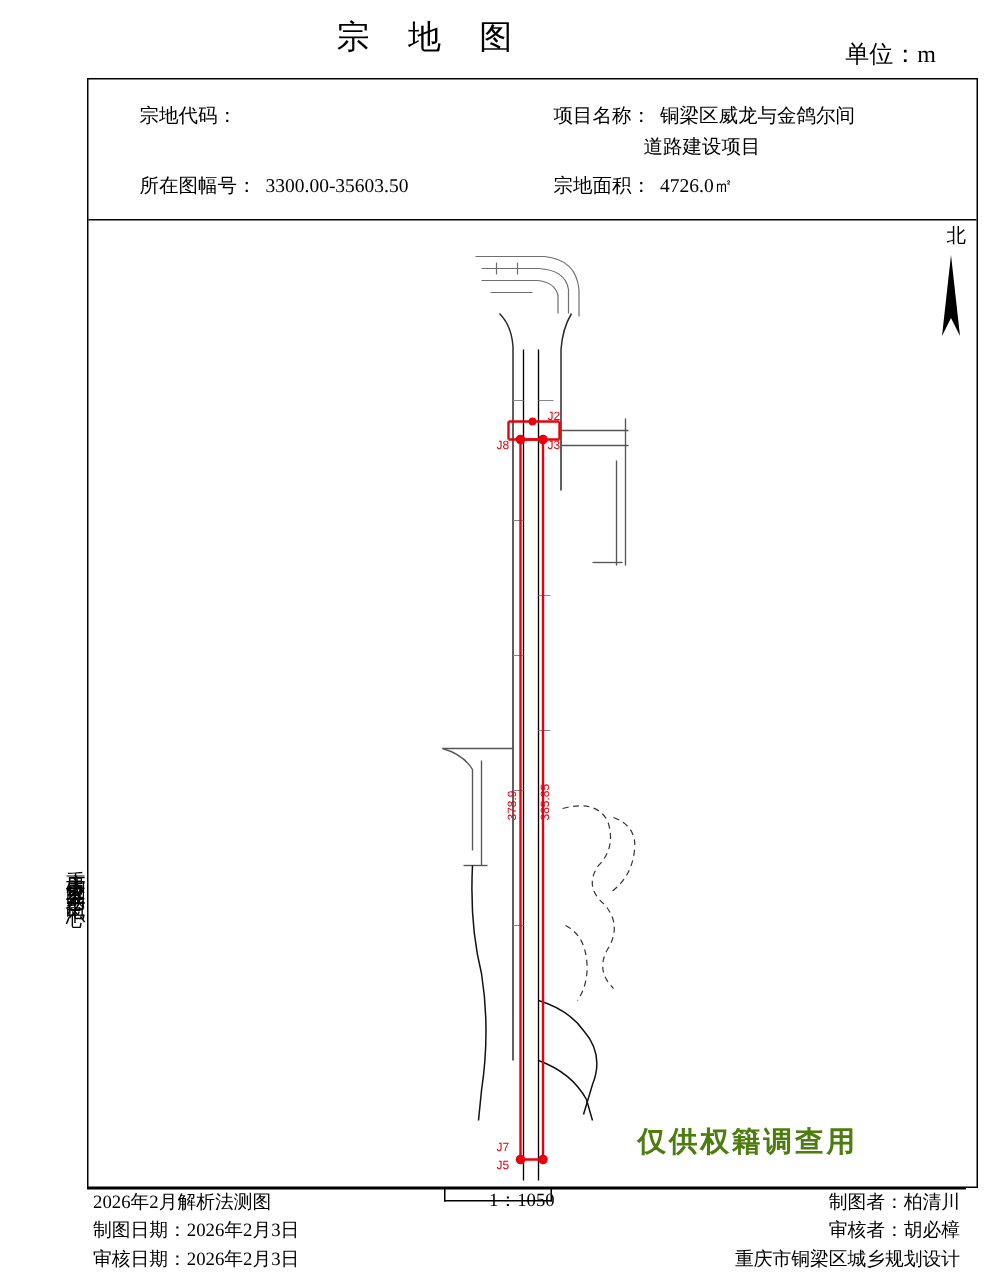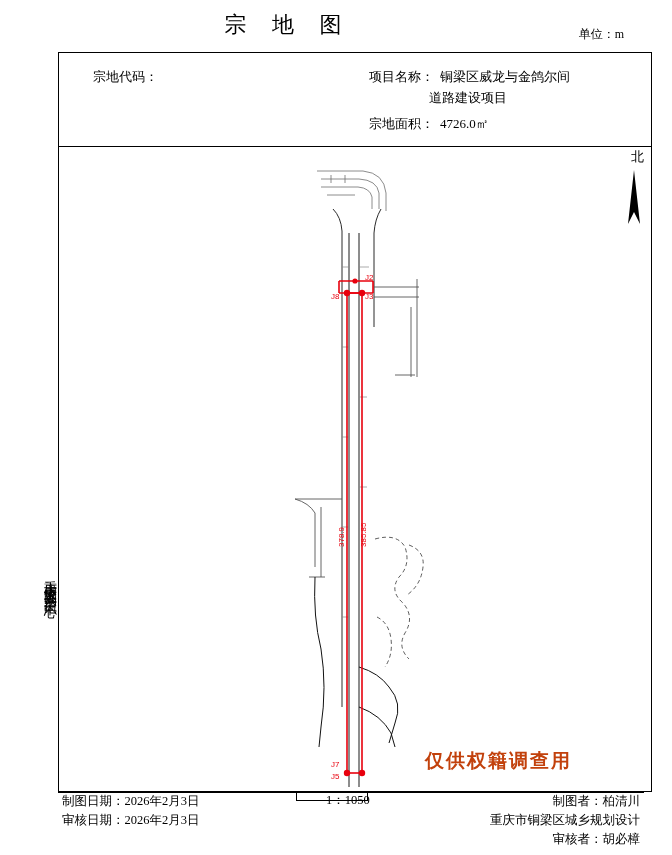--- a/index.html
+++ b/index.html
@@ -27,21 +27,21 @@
     width: 576px;
     text-align: center;
     font-size: 22px;
     letter-spacing: 10px;
     font-family: "Liberation Serif", serif;
   }
   .unit-label {
     position: absolute;
     top: 26px;
     right: 48px;
-    font-size: 12px;
+    font-size: 16px;
   }
   
   .frame {
     position: absolute;
     left: 58px;
     top: 52px;
     width: 594px;
     height: 740px;
     border: 1px solid #000;
     box-sizing: border-box;
@@ -98,21 +98,21 @@
     text-orientation: upright;
     letter-spacing: 2px;
     line-height: 16px;
   }
 
   
   .stamp-text {
     position: absolute;
     left: 425px;
     top: 748px;
-    color: #c2410c;
+    color: #4d7c0f;
     font-size: 19px;
     font-weight: bold;
     letter-spacing: 2px;
     font-family: "Liberation Serif", serif;
   }
 
   
   .bottom-band {
     position: absolute;
     left: 58px;
@@ -165,20 +165,23 @@
 <div class="page">
 
   <div class="doc-title">宗 地 图</div>
   <div class="unit-label">单位：m</div>
 
   <div class="frame">
 
     <div class="header-block">
       <div class="hdr-row hdr-code">
         <span class="hdr-label">宗地代码：</span><span class="hdr-value"></span>
+      </div>
+      <div class="hdr-row hdr-sheet">
+        <span class="hdr-label">所在图幅号：</span><span class="hdr-value">3300.00-35603.50</span>
       </div>
       <div class="hdr-row hdr-proj">
         <span class="hdr-label">项目名称：</span><span class="hdr-value">铜梁区威龙与金鸽尔间</span>
       </div>
       <div class="hdr-row hdr-proj2">道路建设项目</div>
       <div class="hdr-row hdr-area">
         <span class="hdr-label">宗地面积：</span><span class="hdr-value">4726.0㎡</span>
       </div>
     </div>
 
@@ -288,24 +291,25 @@
 
   <div class="side-vert">重庆市铜梁区不动产登记中心</div>
 
   <div class="stamp-text">仅供权籍调查用</div>
 
   <div class="sep-line"></div>
   <div class="scale-tick"></div>
 
   <div class="bottom-band">
     <div class="bb-left">
+      <div>2026年2月解析法测图</div>
       <div>制图日期：2026年2月3日</div>
       <div>审核日期：2026年2月3日</div>
     </div>
     <div class="bb-scale">1：1050</div>
     <div class="bb-right">
       <div>制图者：柏清川</div>
+      <div>审核者：胡必樟</div>
       <div>重庆市铜梁区城乡规划设计</div>
-      <div>审核者：胡必樟</div>
     </div>
   </div>
 
 </div>
 
 </body></html>

